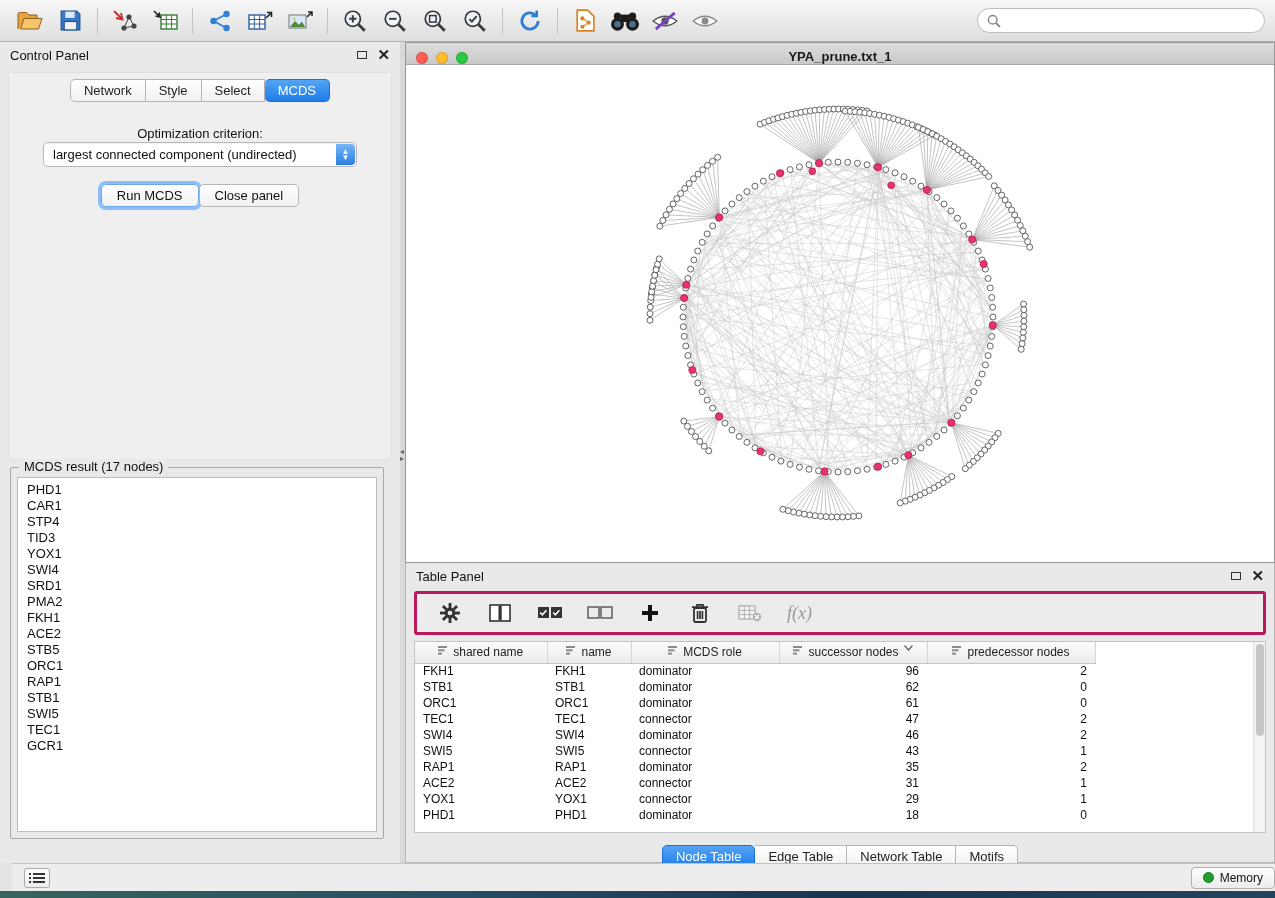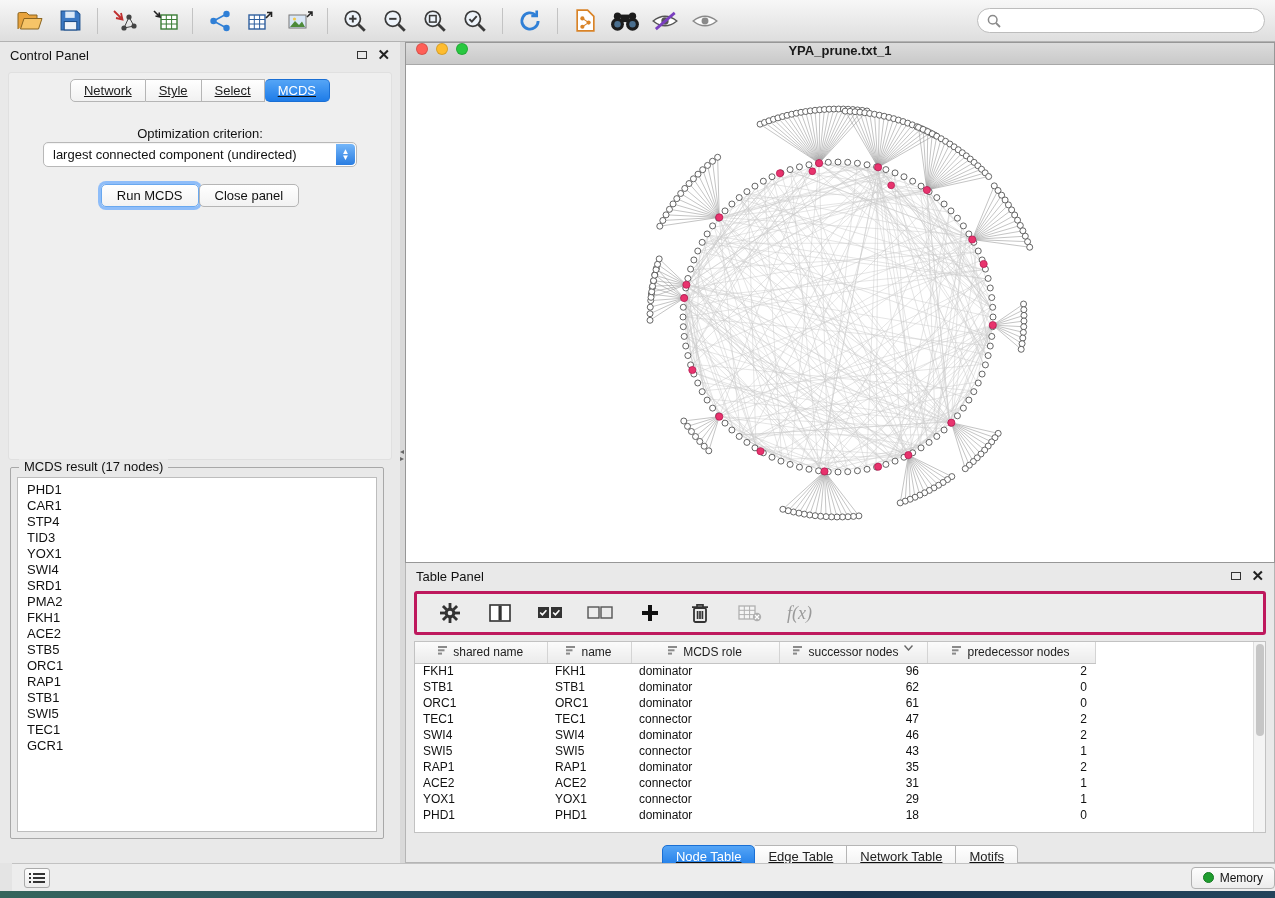--- a/index.html
+++ b/index.html
@@ -14,21 +14,21 @@
   .search-box{width:288px;height:25px;border:1px solid #bcbcbc;border-radius:13px;background:#fff;display:flex;align-items:center;padding:0 9px;gap:5px;}
   .search-box input{border:none;outline:none;flex:1;font-size:12px;background:transparent;font-family:"Liberation Sans",sans-serif;}
 
   
   .control-panel{position:absolute;left:0;top:42px;width:400px;height:821px;background:#e9e9e9;}
   .panel-header{height:26px;display:flex;align-items:center;padding:0 10px;font-size:13px;gap:48px;}
   .win-icons{margin-left:auto;display:flex;gap:10px;align-items:center;}
   .float-ico{width:10px;height:8px;border:1.5px solid #333;display:inline-block;}
   .close-ico{font-size:15px;font-weight:bold;color:#222;line-height:10px;}
   .cp-inner{position:absolute;left:8px;top:30px;width:384px;height:388px;background:#efefef;border:1px solid #e0e0e0;border-radius:3px;}
-  .seg-tabs{display:flex;justify-content:center;margin-top:6px;text-decoration:underline;}
+  .seg-tabs{display:flex;justify-content:center;margin-top:6px;}
   .tab{font-size:13px;padding:3px 13px;background:linear-gradient(#ffffff,#f1f1f1);border:1px solid #b5b5b5;border-left:none;color:#222;cursor:default;}
   .tab:first-child{border-left:1px solid #b5b5b5;border-radius:5px 0 0 5px;}
   .tab:last-child{border-radius:0 5px 5px 0;}
   .tab.active{background:linear-gradient(#55a5f6,#1e7ce8);color:#fff;border-color:#1a6fd4;border-radius:5px;}
   .opt-label{text-align:center;margin-top:24px;font-size:13px;}
   .dropdown{margin:1px auto 0;width:314px;height:25px;background:#fff;border:1px solid #b8b8b8;border-radius:5px;display:flex;align-items:center;position:relative;padding-left:9px;font-size:13px;box-shadow:inset 0 1px 1px rgba(0,0,0,.05);}
   .dd-btn{position:absolute;right:1px;top:1px;bottom:1px;width:19px;background:linear-gradient(#74b6f9,#2a7de1);border-radius:0 4px 4px 0;color:#fff;display:flex;flex-direction:column;align-items:center;justify-content:center;font-size:8px;line-height:6px;}
   .cp-buttons{display:flex;justify-content:center;margin-top:17px;}
   .btn{font-size:13px;padding:3px 15px;background:linear-gradient(#ffffff,#f2f2f2);border:1px solid #b5b5b5;border-radius:5px;cursor:default;}
   .btn.focused{box-shadow:0 0 0 3px rgba(77,155,255,.6);border-color:#69a8ef;}
@@ -36,21 +36,21 @@
   .result-title{position:absolute;top:-9px;left:8px;background:#e9e9e9;padding:0 5px;font-size:13px;}
   .result-list{position:absolute;left:6px;top:9px;right:6px;bottom:6px;background:#fff;border:1px solid #bdbdbd;overflow:hidden;padding:4px 9px;font-size:13px;line-height:16px;}
   .list-item{height:16px;}
 
   
   .v-divider{position:absolute;left:400px;top:42px;width:5px;height:821px;background:#d9d9d9;cursor:col-resize;}
   .v-divider .grip{position:absolute;top:406px;left:0;font-size:8px;color:#666;line-height:7px;}
 
   
   .network-window{position:absolute;left:405px;top:42px;width:870px;height:521px;background:#fff;border:1px solid #979797;}
-  .net-titlebar{height:22px;background:linear-gradient(#dcdcdc,#c9c9c9);border-bottom:1px solid #a8a8a8;display:flex;align-items:flex-start;position:relative;}
+  .net-titlebar{height:22px;background:linear-gradient(#dcdcdc,#c9c9c9);border-bottom:1px solid #a8a8a8;display:flex;align-items:flex-end;position:relative;}
   .traffic{display:flex;gap:8px;margin-left:10px;z-index:2;}
   .light{width:12px;height:12px;border-radius:50%;border:.5px solid rgba(0,0,0,.15);}
   .net-title{position:absolute;left:0;right:0;text-align:center;font-size:13px;font-weight:bold;color:#1a1a1a;}
   .net-canvas{position:absolute;left:0;top:22px;width:868px;height:497px;background:#fff;}
 
   
   .table-panel{position:absolute;left:405px;top:563px;width:870px;height:300px;background:#e9e9e9;border:1px solid #b5b5b5;border-top:none;}
   .tp-toolbar{position:absolute;left:8px;top:28px;right:8px;height:44px;background:#ececec;border:3px solid #be185d;border-radius:3px;display:flex;align-items:center;padding:0 20px;gap:24px;}
   .tp-tool{display:flex;align-items:center;justify-content:center;width:26px;height:26px;}
   .fx-label{font-family:"Liberation Serif",serif;font-style:italic;font-size:18px;color:#9a9a9a;}

